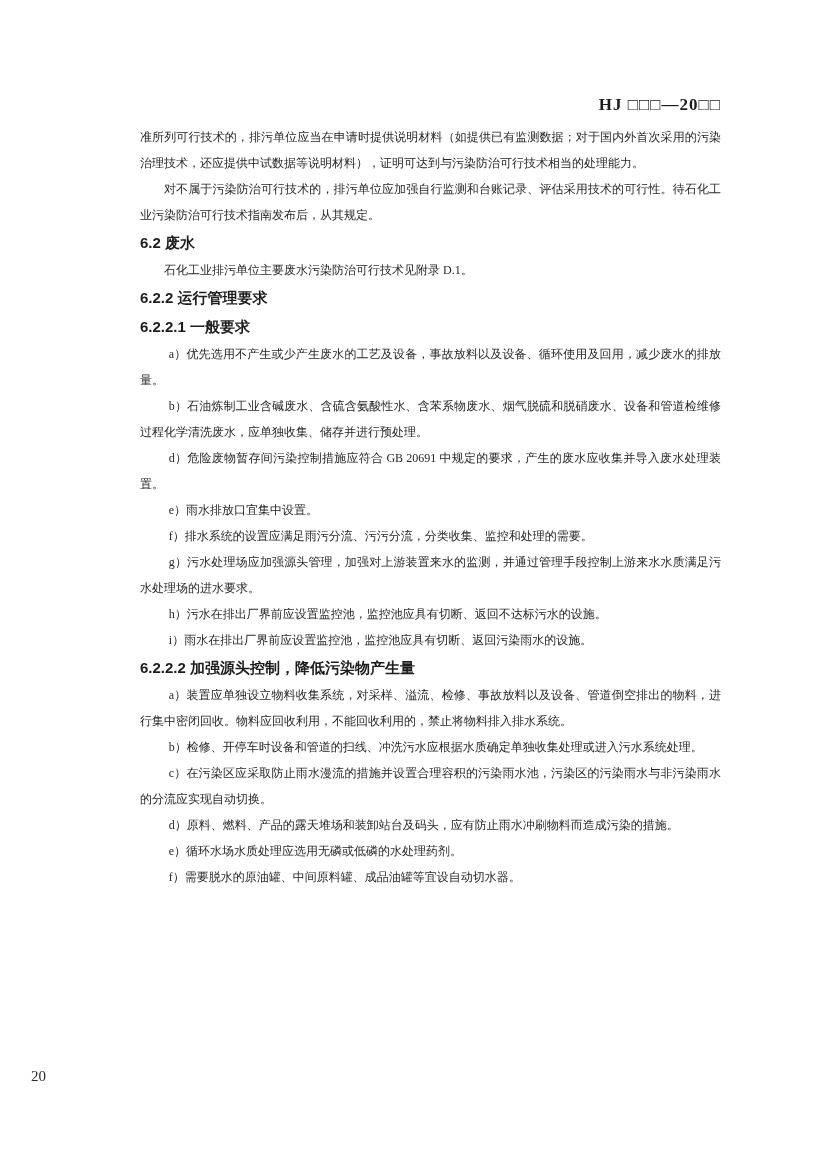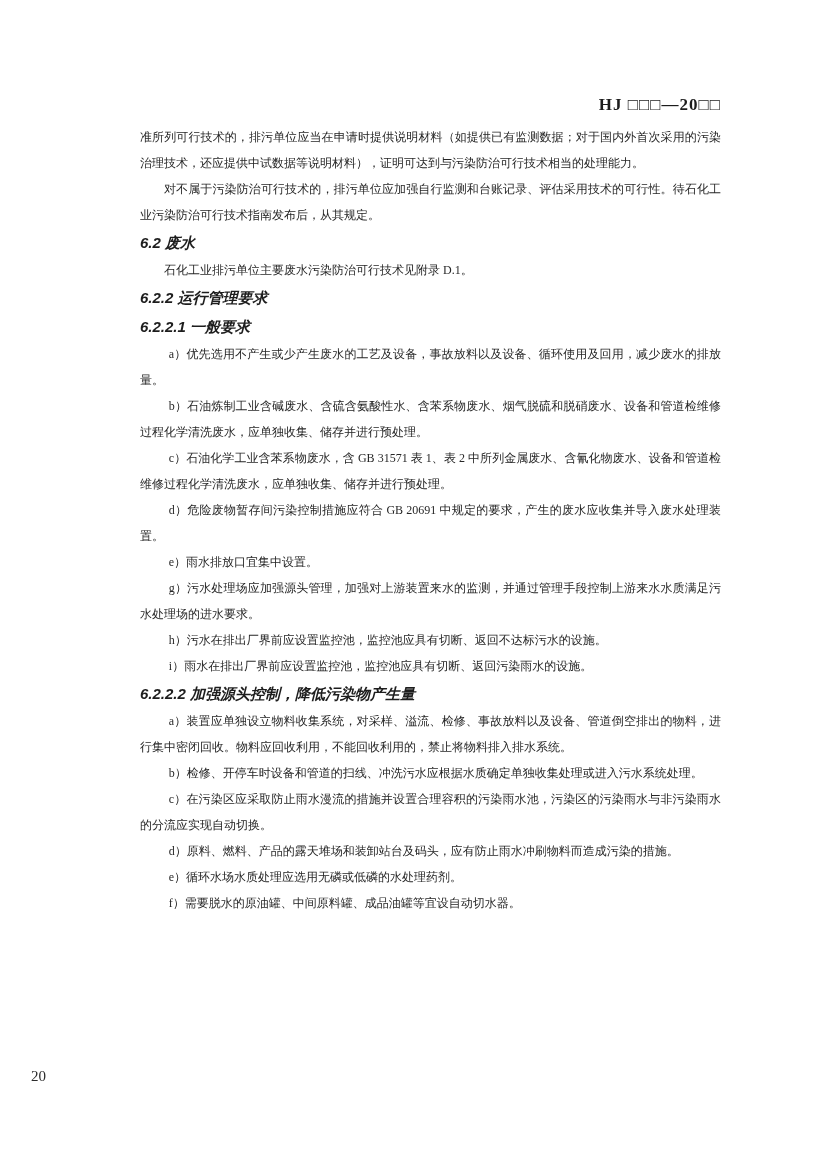--- a/index.html
+++ b/index.html
@@ -50,21 +50,20 @@
     text-indent: 2.4em;
   }
   .doc-h {
     margin: 0;
     font-family: "Liberation Sans", "DejaVu Sans", sans-serif;
     font-weight: bold;
     font-size: 15px;
     line-height: 29px;
     color: #1d1d1d;
     text-align: left;
-    font-style: italic;
   }
   .page-number {
     position: absolute;
     left: 14px;
     top: 1068px;
     width: 100%;
     text-align: left;
     font-family: "Liberation Serif", "DejaVu Serif", serif;
     font-size: 15px;
     color: #2c2c2c;
@@ -79,23 +78,23 @@
   <div class="doc-body">
 
   <div class="doc-p cont">准所列可行技术的，排污单位应当在申请时提供说明材料（如提供已有监测数据；对于国内外首次采用的污染治理技术，还应提供中试数据等说明材料），证明可达到与污染防治可行技术相当的处理能力。</div>
       <div class="doc-p">对不属于污染防治可行技术的，排污单位应加强自行监测和台账记录、评估采用技术的可行性。待石化工业污染防治可行技术指南发布后，从其规定。</div>
       <div class="doc-h">6.2 废水</div>
       <div class="doc-p">石化工业排污单位主要废水污染防治可行技术见附录 D.1。</div>
       <div class="doc-h">6.2.2 运行管理要求</div>
       <div class="doc-h">6.2.2.1 一般要求</div>
       <div class="doc-li">a）优先选用不产生或少产生废水的工艺及设备，事故放料以及设备、循环使用及回用，减少废水的排放量。</div>
       <div class="doc-li">b）石油炼制工业含碱废水、含硫含氨酸性水、含苯系物废水、烟气脱硫和脱硝废水、设备和管道检维修过程化学清洗废水，应单独收集、储存并进行预处理。</div>
-      <div class="doc-li">c）石油化学工业含苯系物废水，含 GB 31571 表 1、表 2 中所列金属废水、含氰化物废水、设备和管道检维修过程化学清洗废水，应单独收集、储存并进行预处理。</div>
       <div class="doc-li">d）危险废物暂存间污染控制措施应符合 GB 20691 中规定的要求，产生的废水应收集并导入废水处理装置。</div>
       <div class="doc-li">e）雨水排放口宜集中设置。</div>
+      <div class="doc-li">f）排水系统的设置应满足雨污分流、污污分流，分类收集、监控和处理的需要。</div>
       <div class="doc-li">g）污水处理场应加强源头管理，加强对上游装置来水的监测，并通过管理手段控制上游来水水质满足污水处理场的进水要求。</div>
       <div class="doc-li">h）污水在排出厂界前应设置监控池，监控池应具有切断、返回不达标污水的设施。</div>
       <div class="doc-li">i）雨水在排出厂界前应设置监控池，监控池应具有切断、返回污染雨水的设施。</div>
       <div class="doc-h">6.2.2.2 加强源头控制，降低污染物产生量</div>
       <div class="doc-li">a）装置应单独设立物料收集系统，对采样、溢流、检修、事故放料以及设备、管道倒空排出的物料，进行集中密闭回收。物料应回收利用，不能回收利用的，禁止将物料排入排水系统。</div>
       <div class="doc-li">b）检修、开停车时设备和管道的扫线、冲洗污水应根据水质确定单独收集处理或进入污水系统处理。</div>
       <div class="doc-li">c）在污染区应采取防止雨水漫流的措施并设置合理容积的污染雨水池，污染区的污染雨水与非污染雨水的分流应实现自动切换。</div>
       <div class="doc-li">d）原料、燃料、产品的露天堆场和装卸站台及码头，应有防止雨水冲刷物料而造成污染的措施。</div>
       <div class="doc-li">e）循环水场水质处理应选用无磷或低磷的水处理药剂。</div>
       <div class="doc-li">f）需要脱水的原油罐、中间原料罐、成品油罐等宜设自动切水器。</div>

